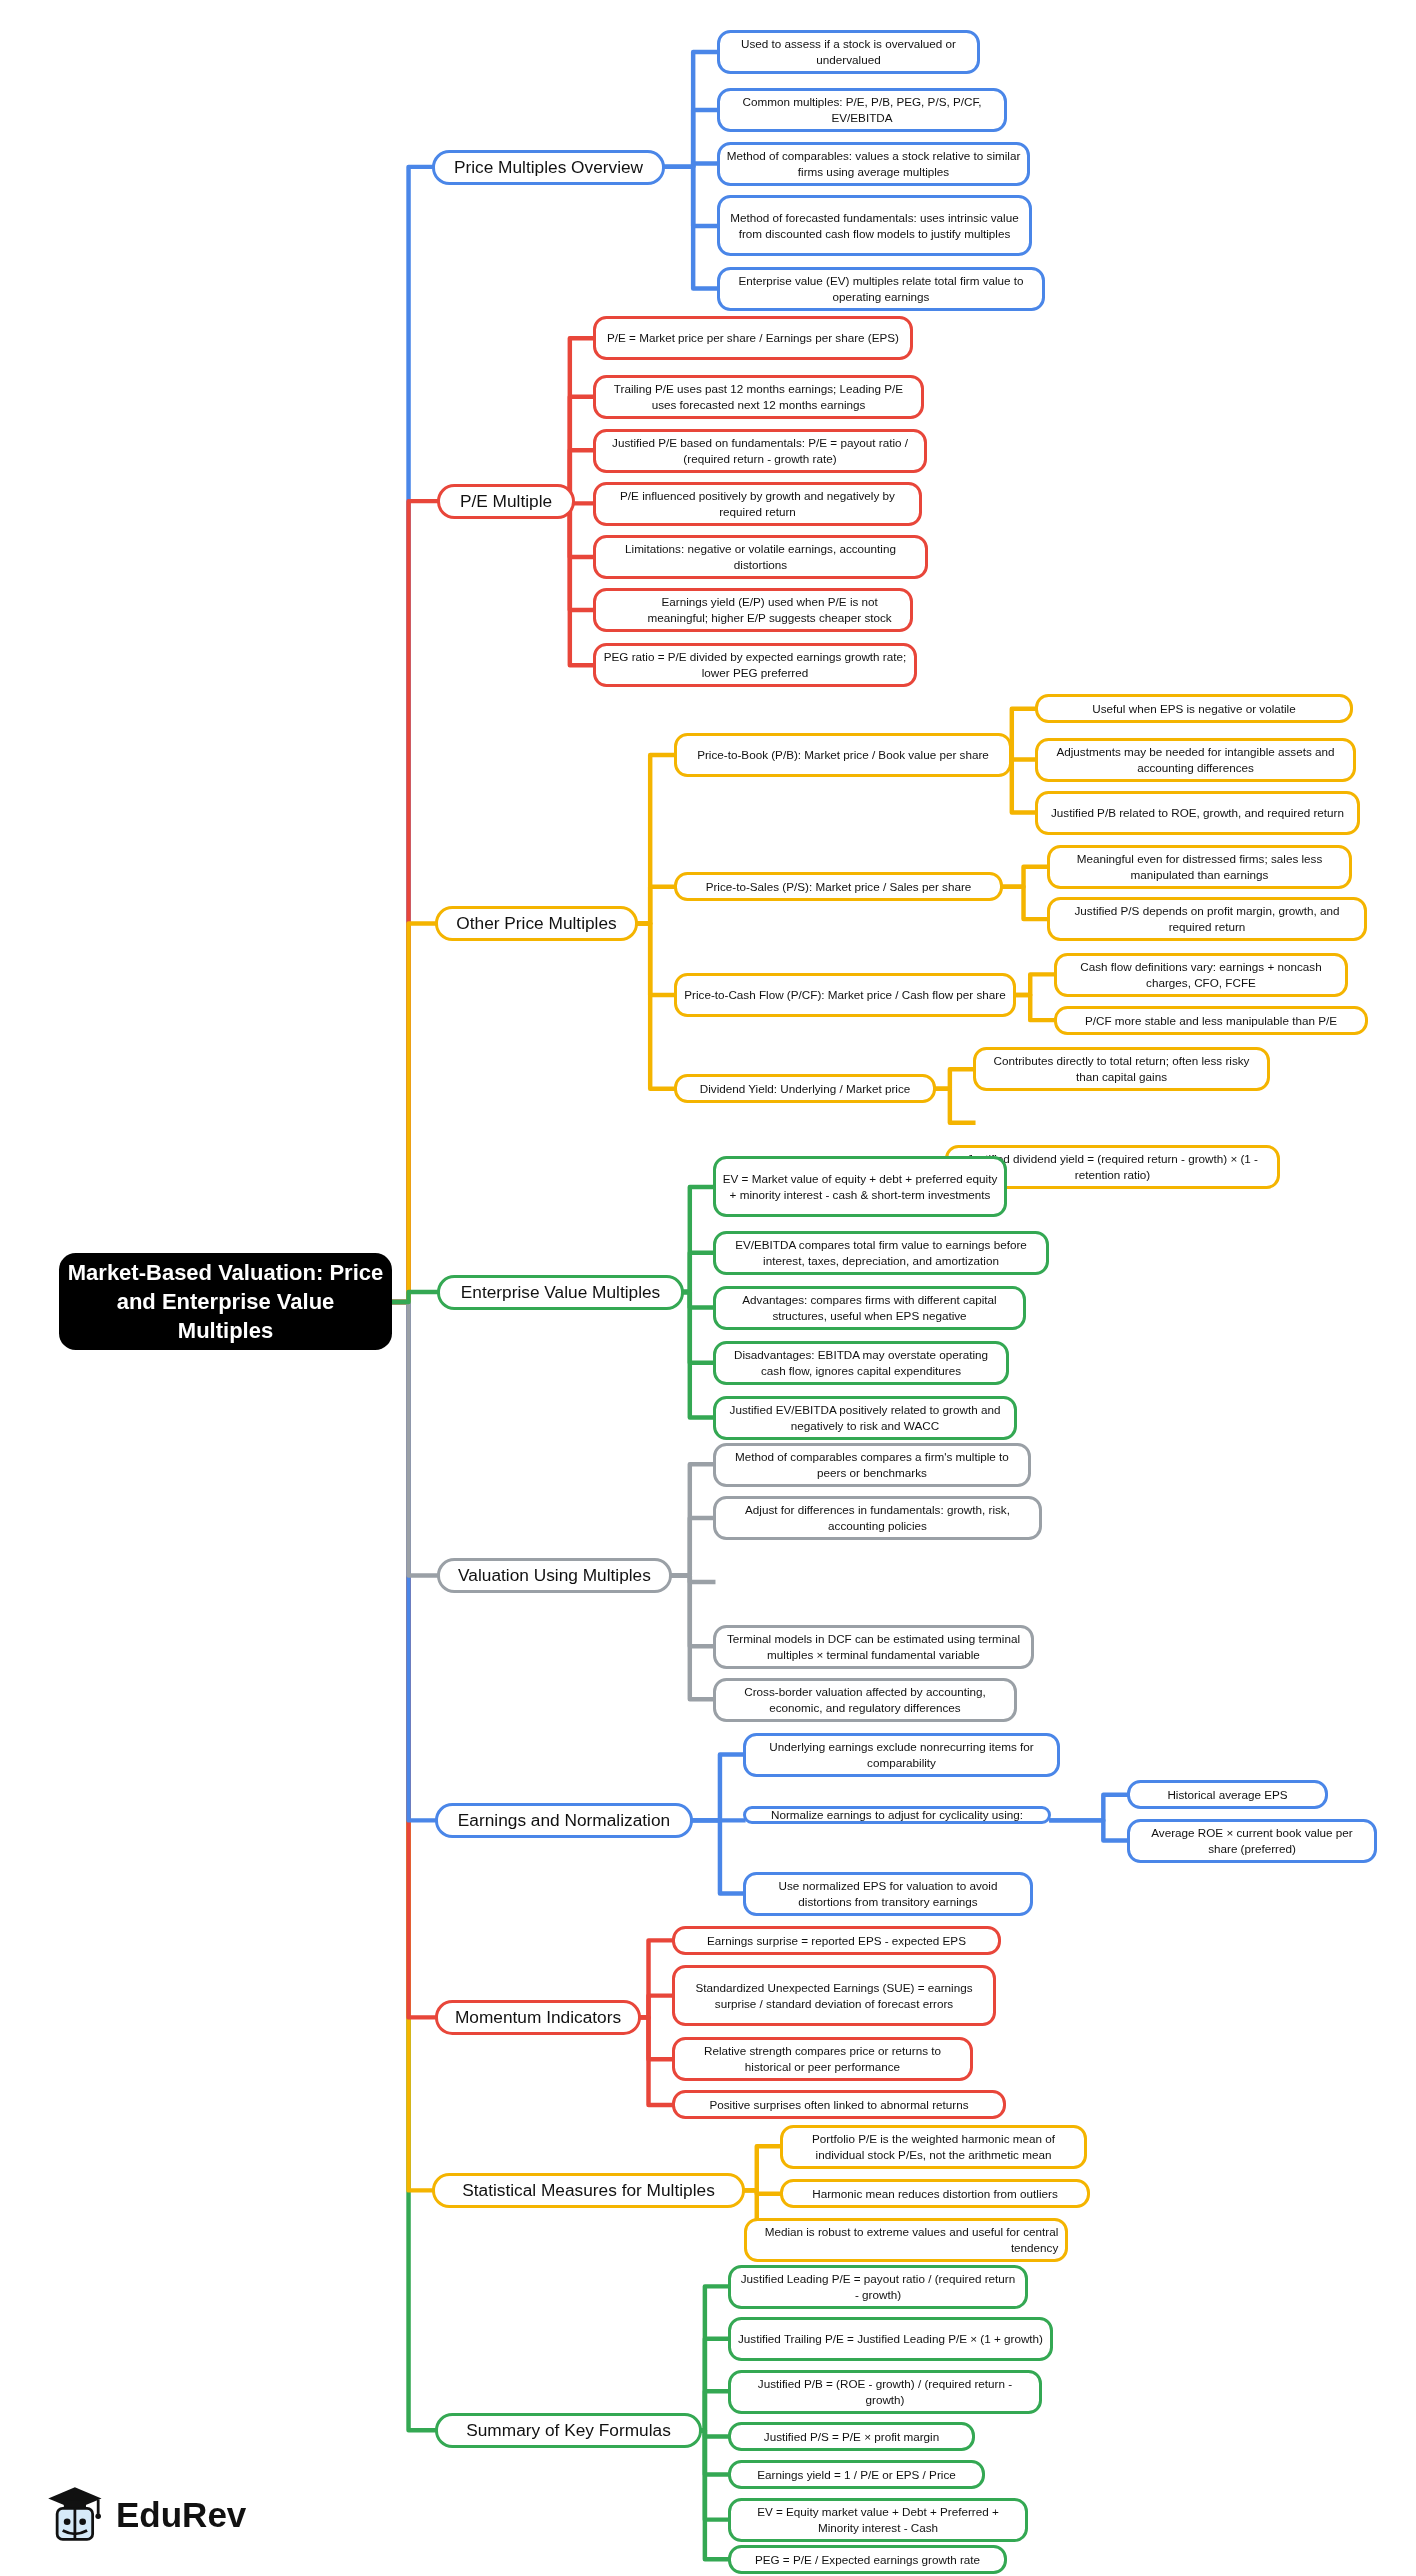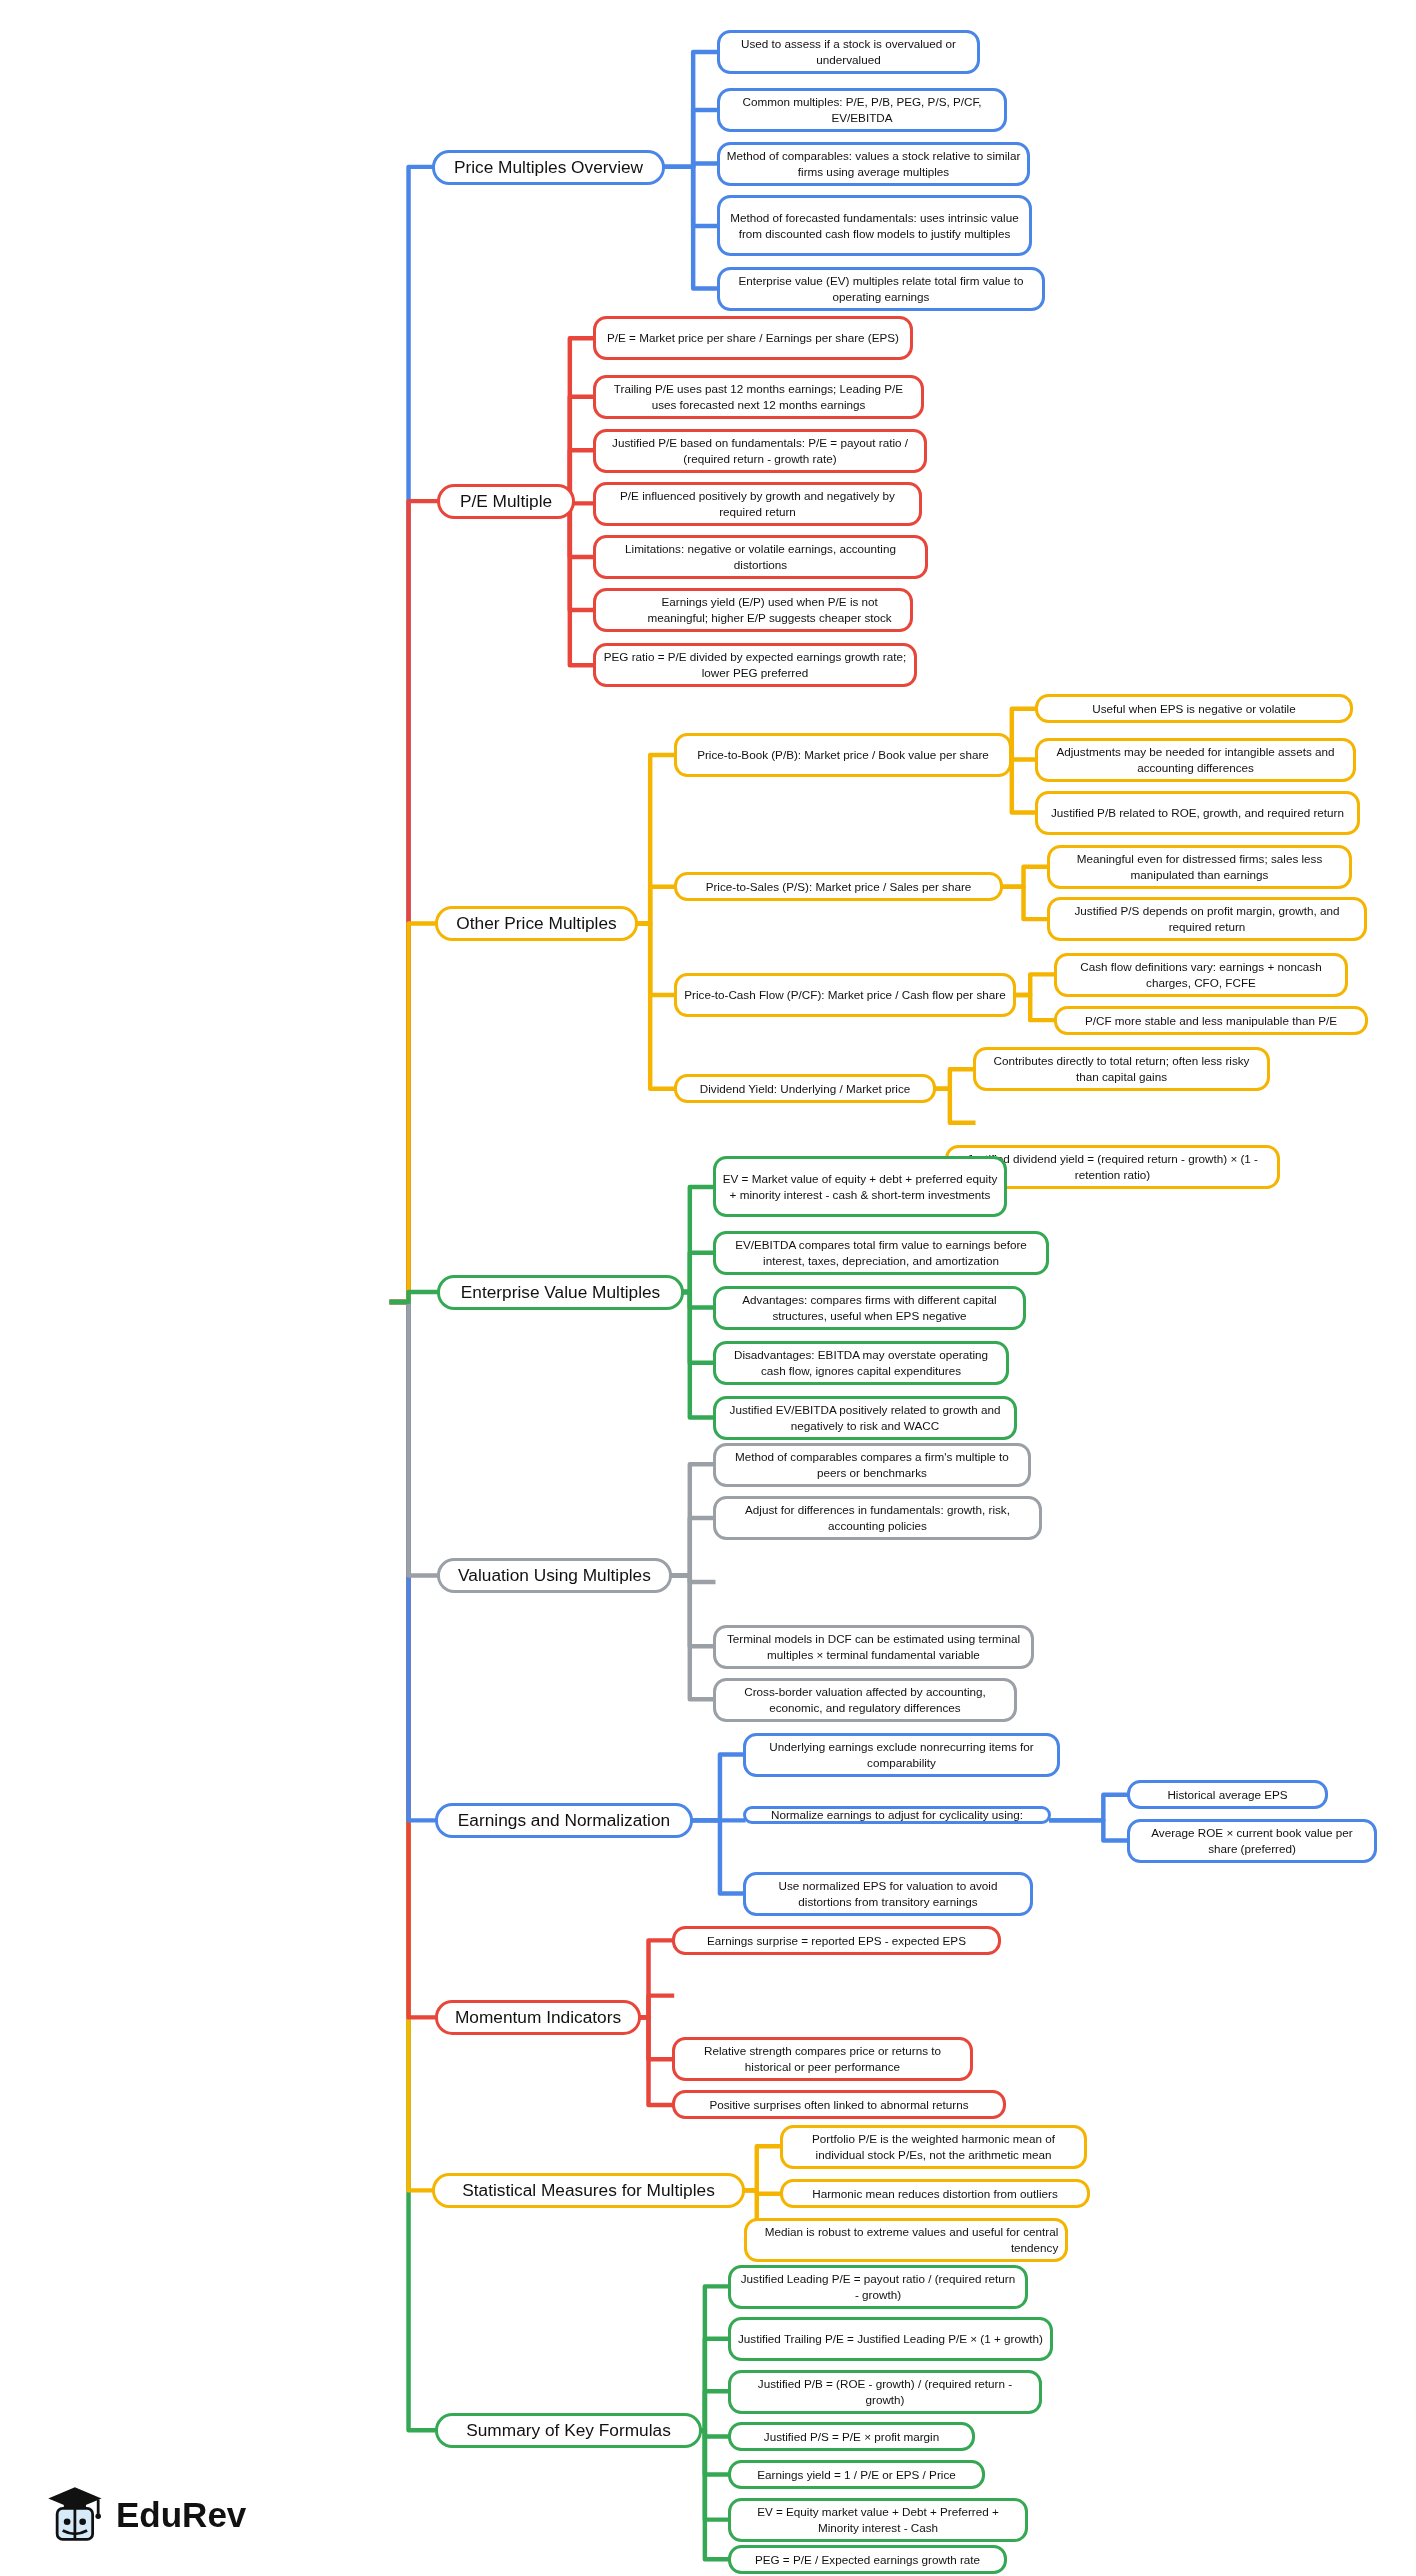--- a/index.html
+++ b/index.html
@@ -79,20 +79,21 @@
       <path d="M 1331 3925 L 1356 3925 L 1356 3931 L 1402 3931" fill="none" stroke="#f4b400" stroke-width="8" stroke-linejoin="round"></path>
       <path d="M 1254 4355 L 1263 4355 L 1263 4097 L 1309 4097" fill="none" stroke="#34a853" stroke-width="8" stroke-linejoin="round"></path>
       <path d="M 1254 4355 L 1263 4355 L 1263 4586 L 1309 4586" fill="none" stroke="#34a853" stroke-width="8" stroke-linejoin="round"></path>
       <path d="M 1254 4355 L 1263 4355 L 1263 4191 L 1309 4191" fill="none" stroke="#34a853" stroke-width="8" stroke-linejoin="round"></path>
       <path d="M 1254 4355 L 1263 4355 L 1263 4515 L 1309 4515" fill="none" stroke="#34a853" stroke-width="8" stroke-linejoin="round"></path>
       <path d="M 1254 4355 L 1263 4355 L 1263 4434 L 1309 4434" fill="none" stroke="#34a853" stroke-width="8" stroke-linejoin="round"></path>
       <path d="M 1254 4355 L 1263 4355 L 1263 4285 L 1309 4285" fill="none" stroke="#34a853" stroke-width="8" stroke-linejoin="round"></path>
       <path d="M 1254 4355 L 1263 4355 L 1263 4366 L 1309 4366" fill="none" stroke="#34a853" stroke-width="8" stroke-linejoin="round"></path>
     </svg>
 
+  <div class="root" id="root" style="left: 59px; top: 1253px; width: 333px; height: 97px; background: rgb(0, 0, 0); color: rgb(255, 255, 255);">Market-Based Valuation: Price and Enterprise Value Multiples</div>
 
   <div class="node label" id="L1" style="left: 432px; top: 150px; width: 233px; height: 35px; border-color: rgb(74, 134, 232);">Price Multiples Overview</div>
   <div class="node label" id="L2" style="left: 437px; top: 484px; width: 138px; height: 35px; border-color: rgb(232, 70, 58);">P/E Multiple</div>
   <div class="node label" id="L3" style="left: 435px; top: 906px; width: 203px; height: 35px; border-color: rgb(244, 180, 0);">Other Price Multiples</div>
   <div class="node label" id="L4" style="left: 437px; top: 1275px; width: 247px; height: 35px; border-color: rgb(52, 168, 83);">Enterprise Value Multiples</div>
   <div class="node label" id="L5" style="left: 437px; top: 1558px; width: 235px; height: 35px; border-color: rgb(154, 160, 166);">Valuation Using Multiples</div>
   <div class="node label" id="L6" style="left: 435px; top: 1803px; width: 258px; height: 35px; border-color: rgb(74, 134, 232);">Earnings and Normalization</div>
   <div class="node label" id="L7" style="left: 435px; top: 2000px; width: 206px; height: 35px; border-color: rgb(232, 70, 58);">Momentum Indicators</div>
   <div class="node label" id="L8" style="left: 432px; top: 2173px; width: 313px; height: 35px; border-color: rgb(244, 180, 0);">Statistical Measures for Multiples</div>
   <div class="node label" id="L9" style="left: 435px; top: 2413px; width: 267px; height: 35px; border-color: rgb(52, 168, 83);">Summary of Key Formulas</div>
@@ -137,20 +138,21 @@
   <div class="node" id="n5-4" style="left: 713px; top: 1625px; width: 321px; height: 44px; border-color: rgb(154, 160, 166);">Terminal models in DCF can be estimated using terminal multiples × terminal fundamental variable</div>
   <div class="node" id="n5-5" style="left: 713px; top: 1678px; width: 304px; height: 44px; border-color: rgb(154, 160, 166);">Cross-border valuation affected by accounting, economic, and regulatory differences</div>
 
   <div class="node" id="n6-1" style="left: 743px; top: 1733px; width: 317px; height: 44px; border-color: rgb(74, 134, 232);">Underlying earnings exclude nonrecurring items for comparability</div>
   <div class="node" id="n6-2" style="left: 743px; top: 1806px; width: 308px; height: 18px; border-color: rgb(74, 134, 232);">Normalize earnings to adjust for cyclicality using:</div>
   <div class="node" id="n6-3" style="left: 743px; top: 1872px; width: 290px; height: 44px; border-color: rgb(74, 134, 232);">Use normalized EPS for valuation to avoid distortions from transitory earnings</div>
   <div class="node" id="n6-2-1" style="left: 1127px; top: 1780px; width: 201px; height: 29px; border-color: rgb(74, 134, 232);">Historical average EPS</div>
   <div class="node" id="n6-2-2" style="left: 1127px; top: 1819px; width: 250px; height: 44px; border-color: rgb(74, 134, 232);">Average ROE × current book value per share (preferred)</div>
 
   <div class="node" id="n7-1" style="left: 672px; top: 1926px; width: 329px; height: 29px; border-color: rgb(232, 70, 58);">Earnings surprise = reported EPS - expected EPS</div>
+  <div class="node" id="n7-2" style="left: 672px; top: 1965px; width: 324px; height: 61px; border-color: rgb(232, 70, 58);">Standardized Unexpected Earnings (SUE) = earnings surprise / standard deviation of forecast errors</div>
   <div class="node" id="n7-3" style="left: 672px; top: 2037px; width: 301px; height: 44px; border-color: rgb(232, 70, 58);">Relative strength compares price or returns to historical or peer performance</div>
   <div class="node" id="n7-4" style="left: 672px; top: 2090px; width: 334px; height: 29px; border-color: rgb(232, 70, 58);">Positive surprises often linked to abnormal returns</div>
 
   <div class="node" id="n8-1" style="left: 780px; top: 2125px; width: 307px; height: 44px; border-color: rgb(244, 180, 0);">Portfolio P/E is the weighted harmonic mean of individual stock P/Es, not the arithmetic mean</div>
   <div class="node" id="n8-2" style="left: 780px; top: 2179px; width: 310px; height: 29px; border-color: rgb(244, 180, 0);">Harmonic mean reduces distortion from outliers</div>
   <div class="node" id="n8-3" style="left: 744px; top: 2218px; width: 324px; height: 44px; border-color: rgb(244, 180, 0); text-align: right;">Median is robust to extreme values and useful for central tendency</div>
 
   <div class="node" id="n9-1" style="left: 728px; top: 2265px; width: 300px; height: 44px; border-color: rgb(52, 168, 83);">Justified Leading P/E = payout ratio / (required return - growth)</div>
   <div class="node" id="n9-2" style="left: 728px; top: 2317px; width: 325px; height: 44px; border-color: rgb(52, 168, 83);">Justified Trailing P/E = Justified Leading P/E × (1 + growth)</div>
   <div class="node" id="n9-3" style="left: 728px; top: 2370px; width: 314px; height: 44px; border-color: rgb(52, 168, 83);">Justified P/B = (ROE - growth) / (required return - growth)</div>

